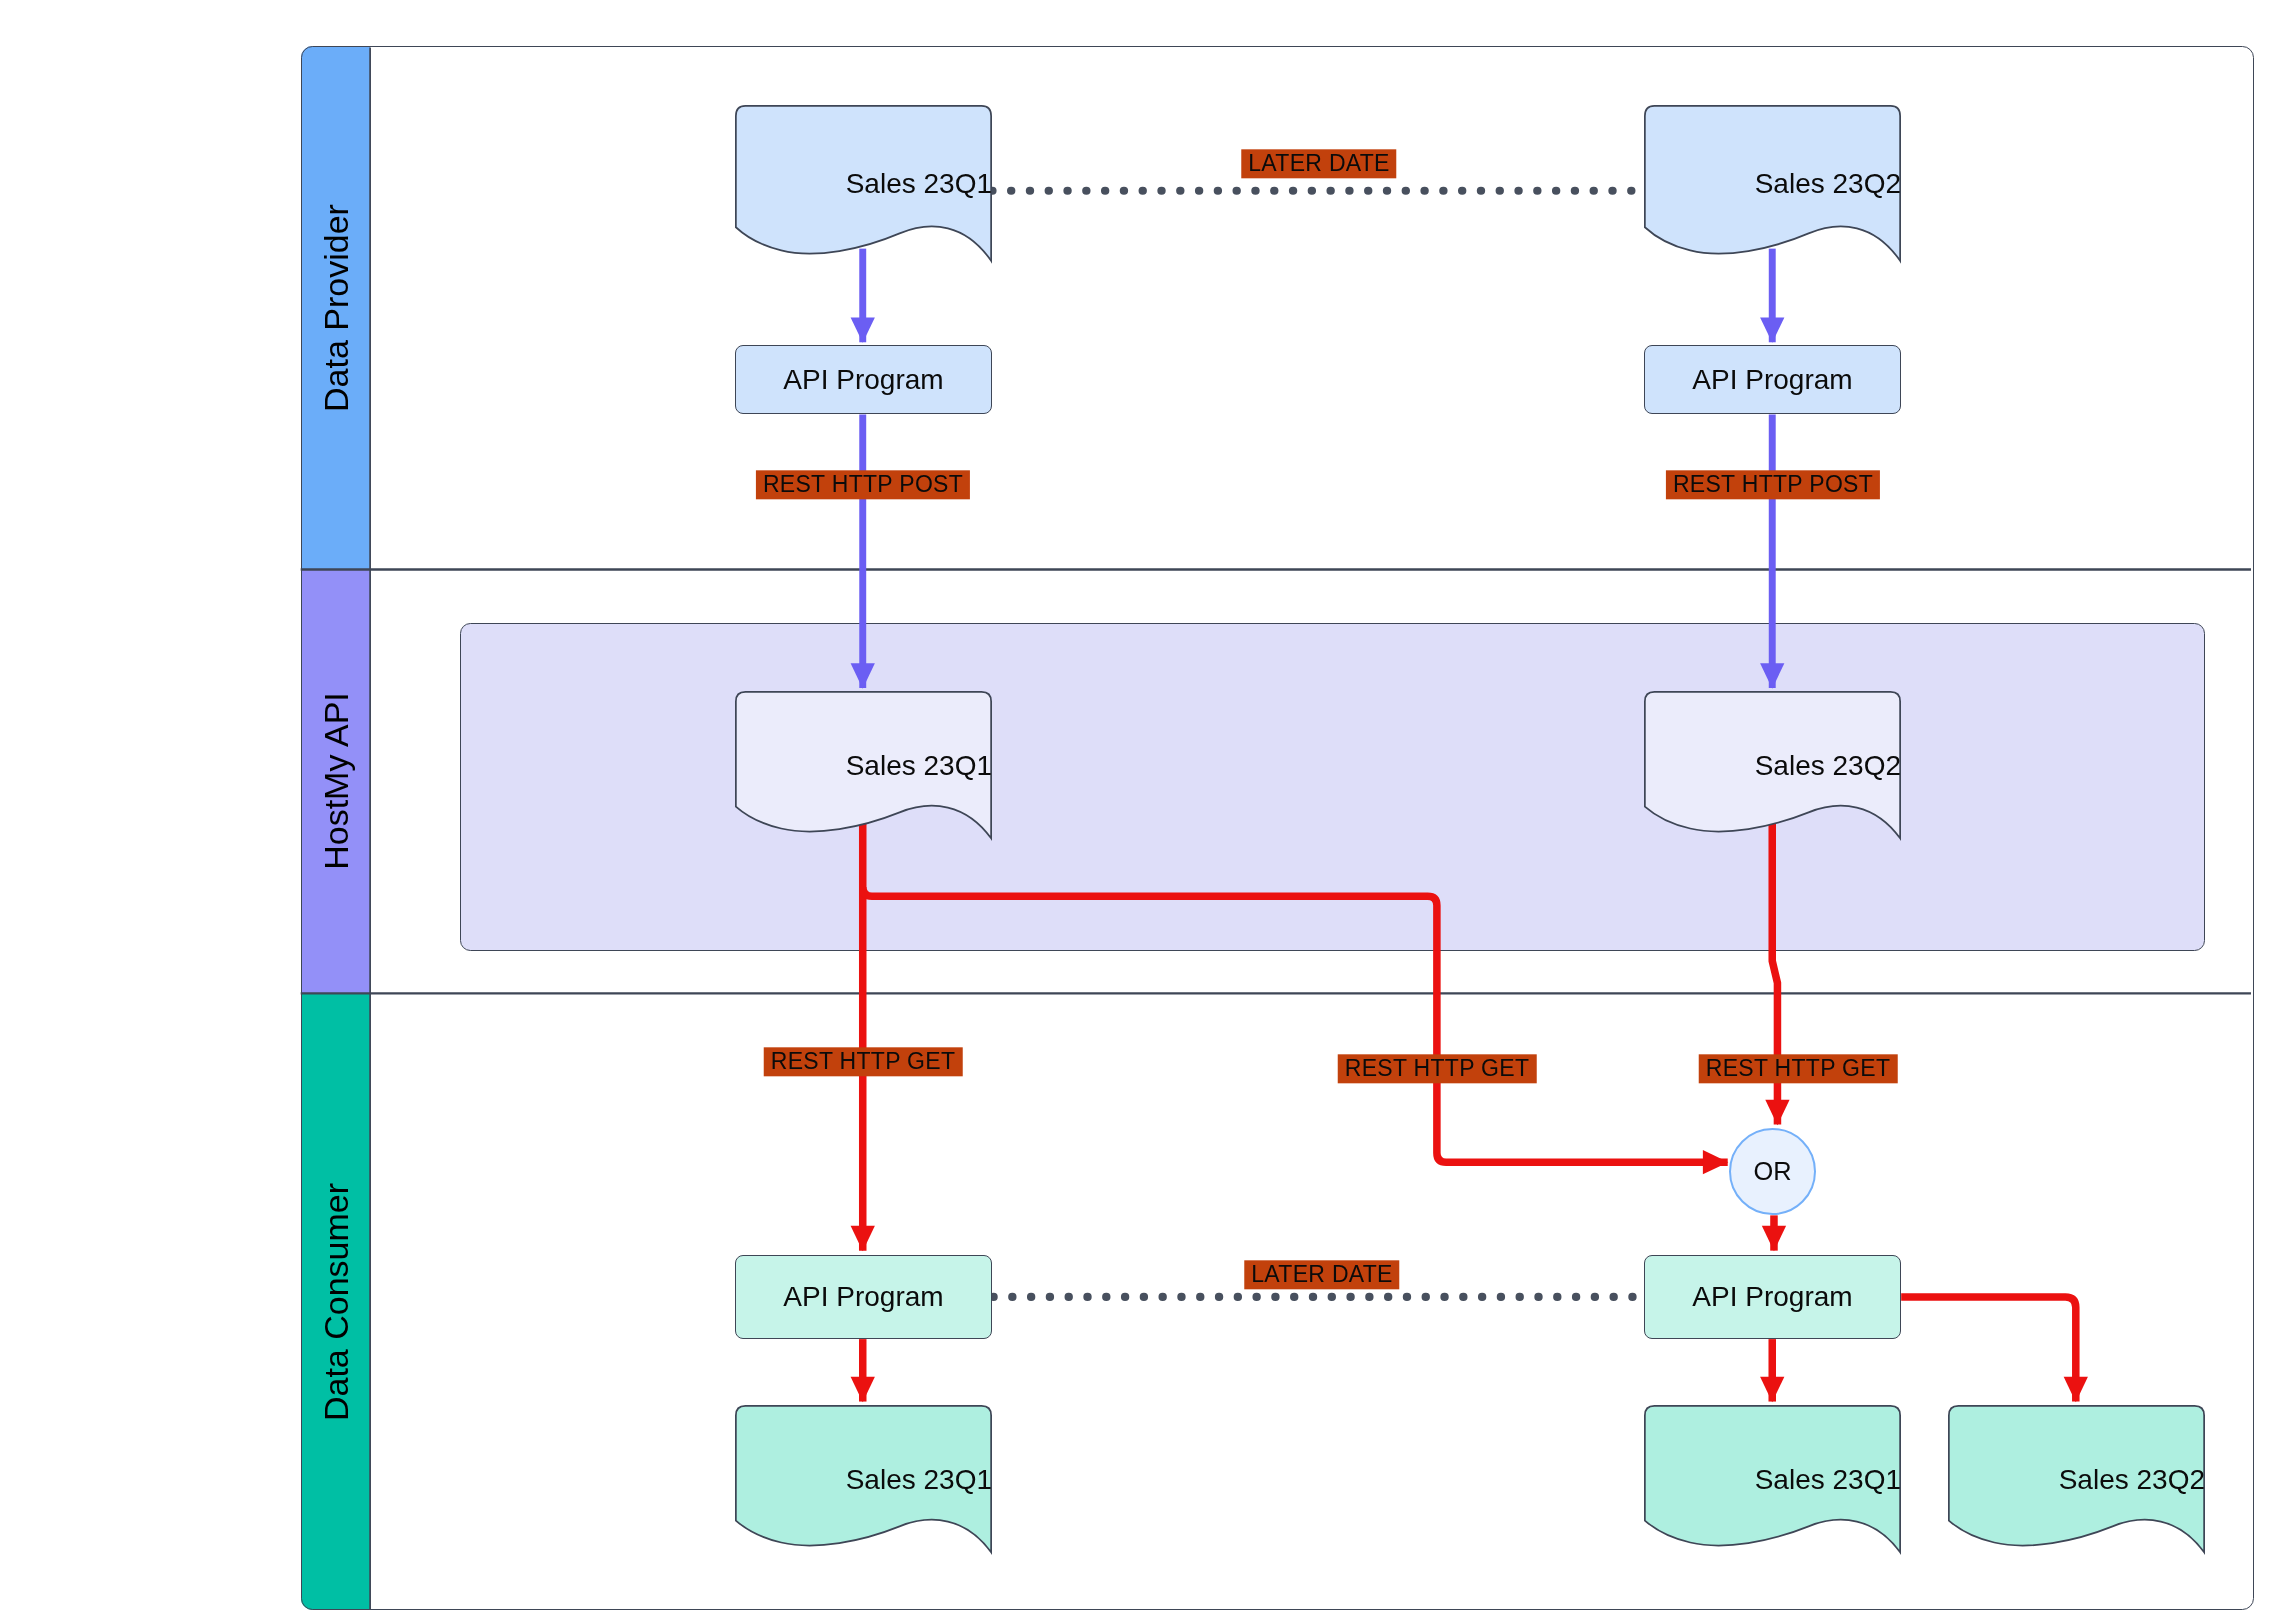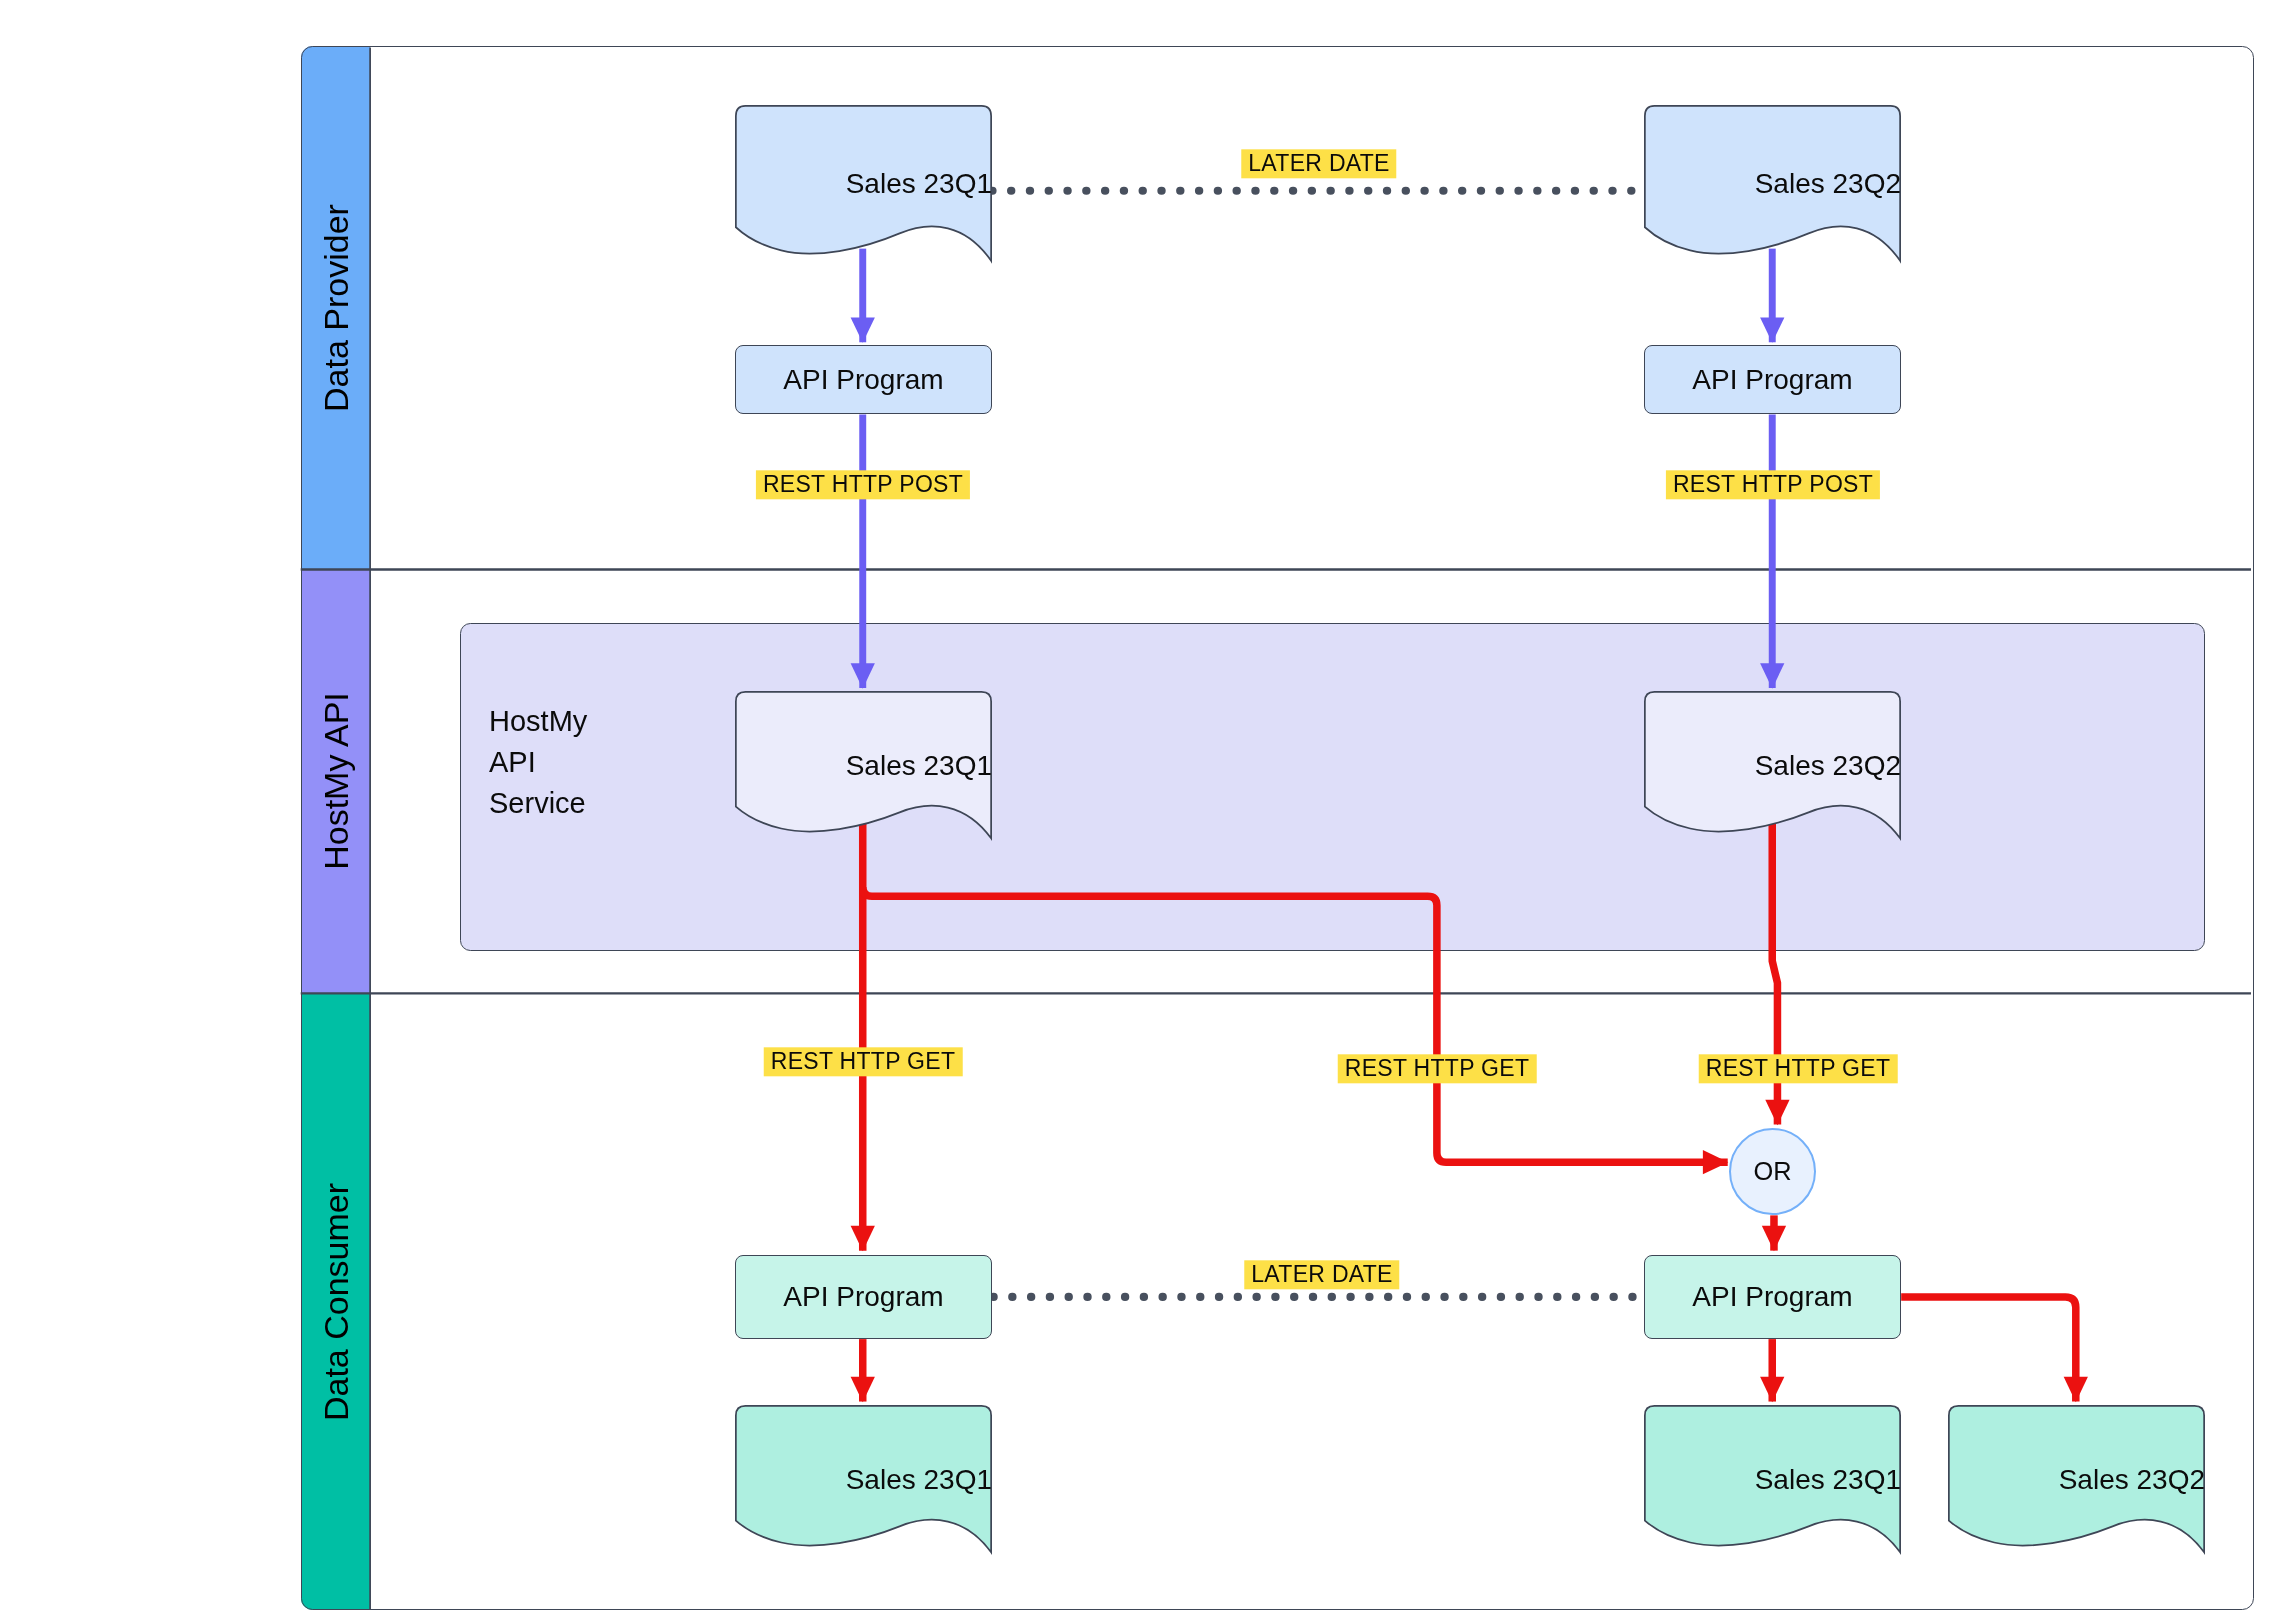--- a/index.html
+++ b/index.html
@@ -40,21 +40,21 @@
     border-radius:10.4px; box-sizing:border-box; z-index:1;
   }
   .hostmy-service-label{
     position:absolute; left:489px; top:701px; width:266px;
     font-size:29px; line-height:1.42; white-space:pre-line; z-index:2;
   }
   svg.wires{ position:absolute; left:0; top:0; z-index:2; }
 
   .edge-label{
     position:absolute; transform:translate(-50%,-50%);
-    background:#fde047; padding:1.2px 7px; font-size:23px; white-space:nowrap;
+    background:#c2410c; padding:1.2px 7px; font-size:23px; white-space:nowrap;
     z-index:3; letter-spacing:0.3px;
   }
   .node{ position:absolute; z-index:4;text-align:center; }
   .apibox{
     display:flex; align-items:center; justify-content:center;
     border:1.7px solid var(--stroke); border-radius:8px; box-sizing:border-box;
     font-size:28px;
   }
   .apibox.provider{ background:var(--provider_shape_fill); }
   .apibox.consumer{ background:var(--consumer_box_fill); }
@@ -85,23 +85,20 @@
     </div>
     <div class="lane-strip strip-hostmy">
       <span class="rot">HostMy API</span>
     </div>
     <div class="lane-strip strip-consumer">
       <span class="rot">Data Consumer</span>
     </div>
   </div>
 
   <div class="hostmy-container"></div>
-  <div class="hostmy-service-label">HostMy
-API
-Service</div>
 
   <svg class="wires" width="2295" height="1623" viewBox="0 0 3969 2807">
     <defs>
       <marker id="headB" markerUnits="userSpaceOnUse" markerWidth="48" markerHeight="48" refX="45" refY="24" orient="auto">
         <path d="M2,3 L46,24 L2,45 Z" fill="var(--blue_arrow)"></path>
       </marker>
       <marker id="headR" markerUnits="userSpaceOnUse" markerWidth="48" markerHeight="48" refX="45" refY="24" orient="auto">
         <path d="M2,3 L46,24 L2,45 Z" fill="var(--red_arrow)"></path>
       </marker>
     </defs>

